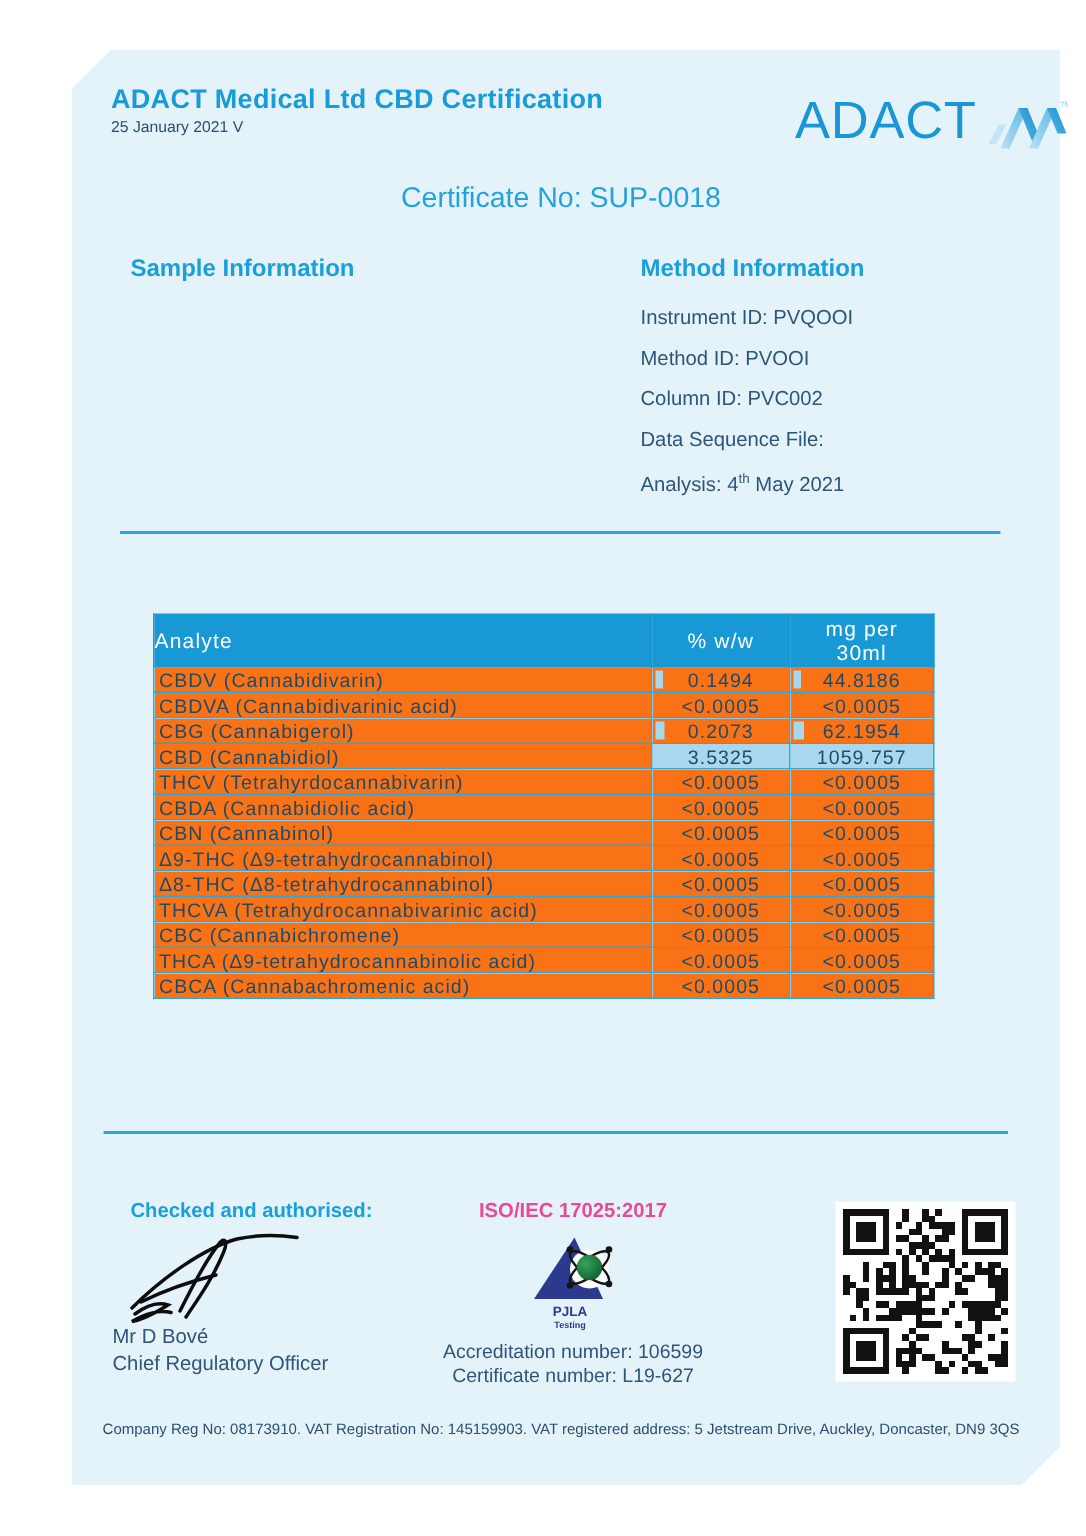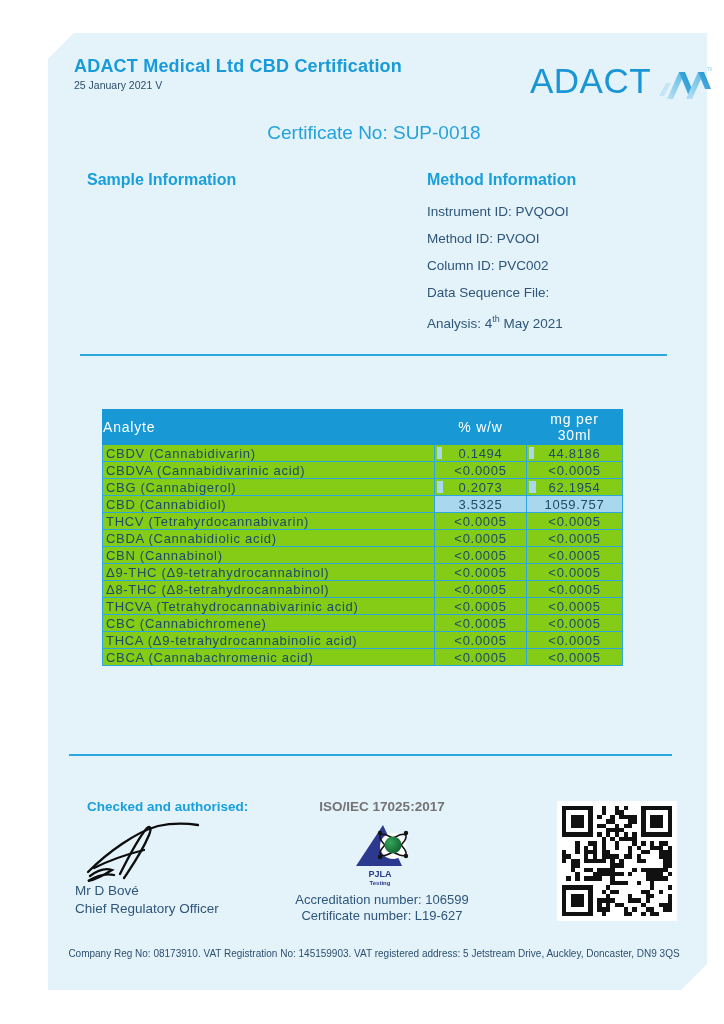--- a/index.html
+++ b/index.html
@@ -28,35 +28,35 @@
   .divider-top { left:68px; top:354px; width:587px; }
   .divider-bottom { left:57px; top:754px; width:603px; }
 
   table.analysis { position:absolute; left:90px; top:409px; width:520px; border-collapse:collapse; table-layout:fixed; }
   table.analysis th { background:#1899d6; color:#fff; font-weight:normal; font-size:14px; letter-spacing:0.8px;
                       height:35px; padding:0; vertical-align:middle; border:1.6px solid #1899d6; }
   th.col-analyte { width:332px; text-align:left; padding-left:9px; }
   th.col-ww { width:92px; text-align:center; }
   th.col-mg { width:96px; text-align:center; }
   th.col-mg span { display:inline-block; max-width:56px; line-height:1.15; }
-  table.analysis td { border:1.6px solid #29a7de; background:#84cc16; font-size:13px; color:#1d4b68;
+  table.analysis td { border:1.6px solid #29a7de; background:#f97316; font-size:13px; color:#1d4b68;
                       letter-spacing:0.7px; height:17px; padding:0 3px; vertical-align:middle; }
   td.cell-analyte { padding-left:7px; white-space:nowrap; overflow:hidden; }
   td.cell-val { text-align:center; position:relative; font-size:13.5px; }
   td.cell-val .num { position:relative; z-index:1; }
   td.cell-val .bar { position:absolute; left:2px; top:2px; bottom:2px; background:#a9d8ee; z-index:0; }
   td.cell-val.full { background:#a9d8ee; }
 
   .checked-heading { position:absolute; left:75px; top:799px; font-size:13.5px; font-weight:bold; color:#189fdc; }
   .signature { position:absolute; left:66px; top:820px; }
   .signatory-name  { position:absolute; left:63px; top:883px; font-size:13.5px; color:#2e567a; }
   .signatory-title { position:absolute; left:63px; top:901px; font-size:13.5px; color:#2e567a; }
 
   .iso-block { position:absolute; left:255px; top:799px; width:230px; text-align:center; }
-  .iso-heading { font-size:13.5px; font-weight:bold; color:#737373; }
+  .iso-heading { font-size:13.5px; font-weight:bold; color:#ec4899; }
   .pjla-wrap { margin-top:6px; }
   .accreditation-line, .cert-number-line { font-size:13px; color:#2e567a; line-height:16px; }
 
   .qr { position:absolute; left:545px; top:801px; width:120px; height:120px; background:#fff; padding:5px; }
 
   .company-line { position:absolute; left:0; top:948px; width:724px; text-align:center; font-size:10px; color:#2d4f6e; }
 </style>
 </head>
 <body>
 

